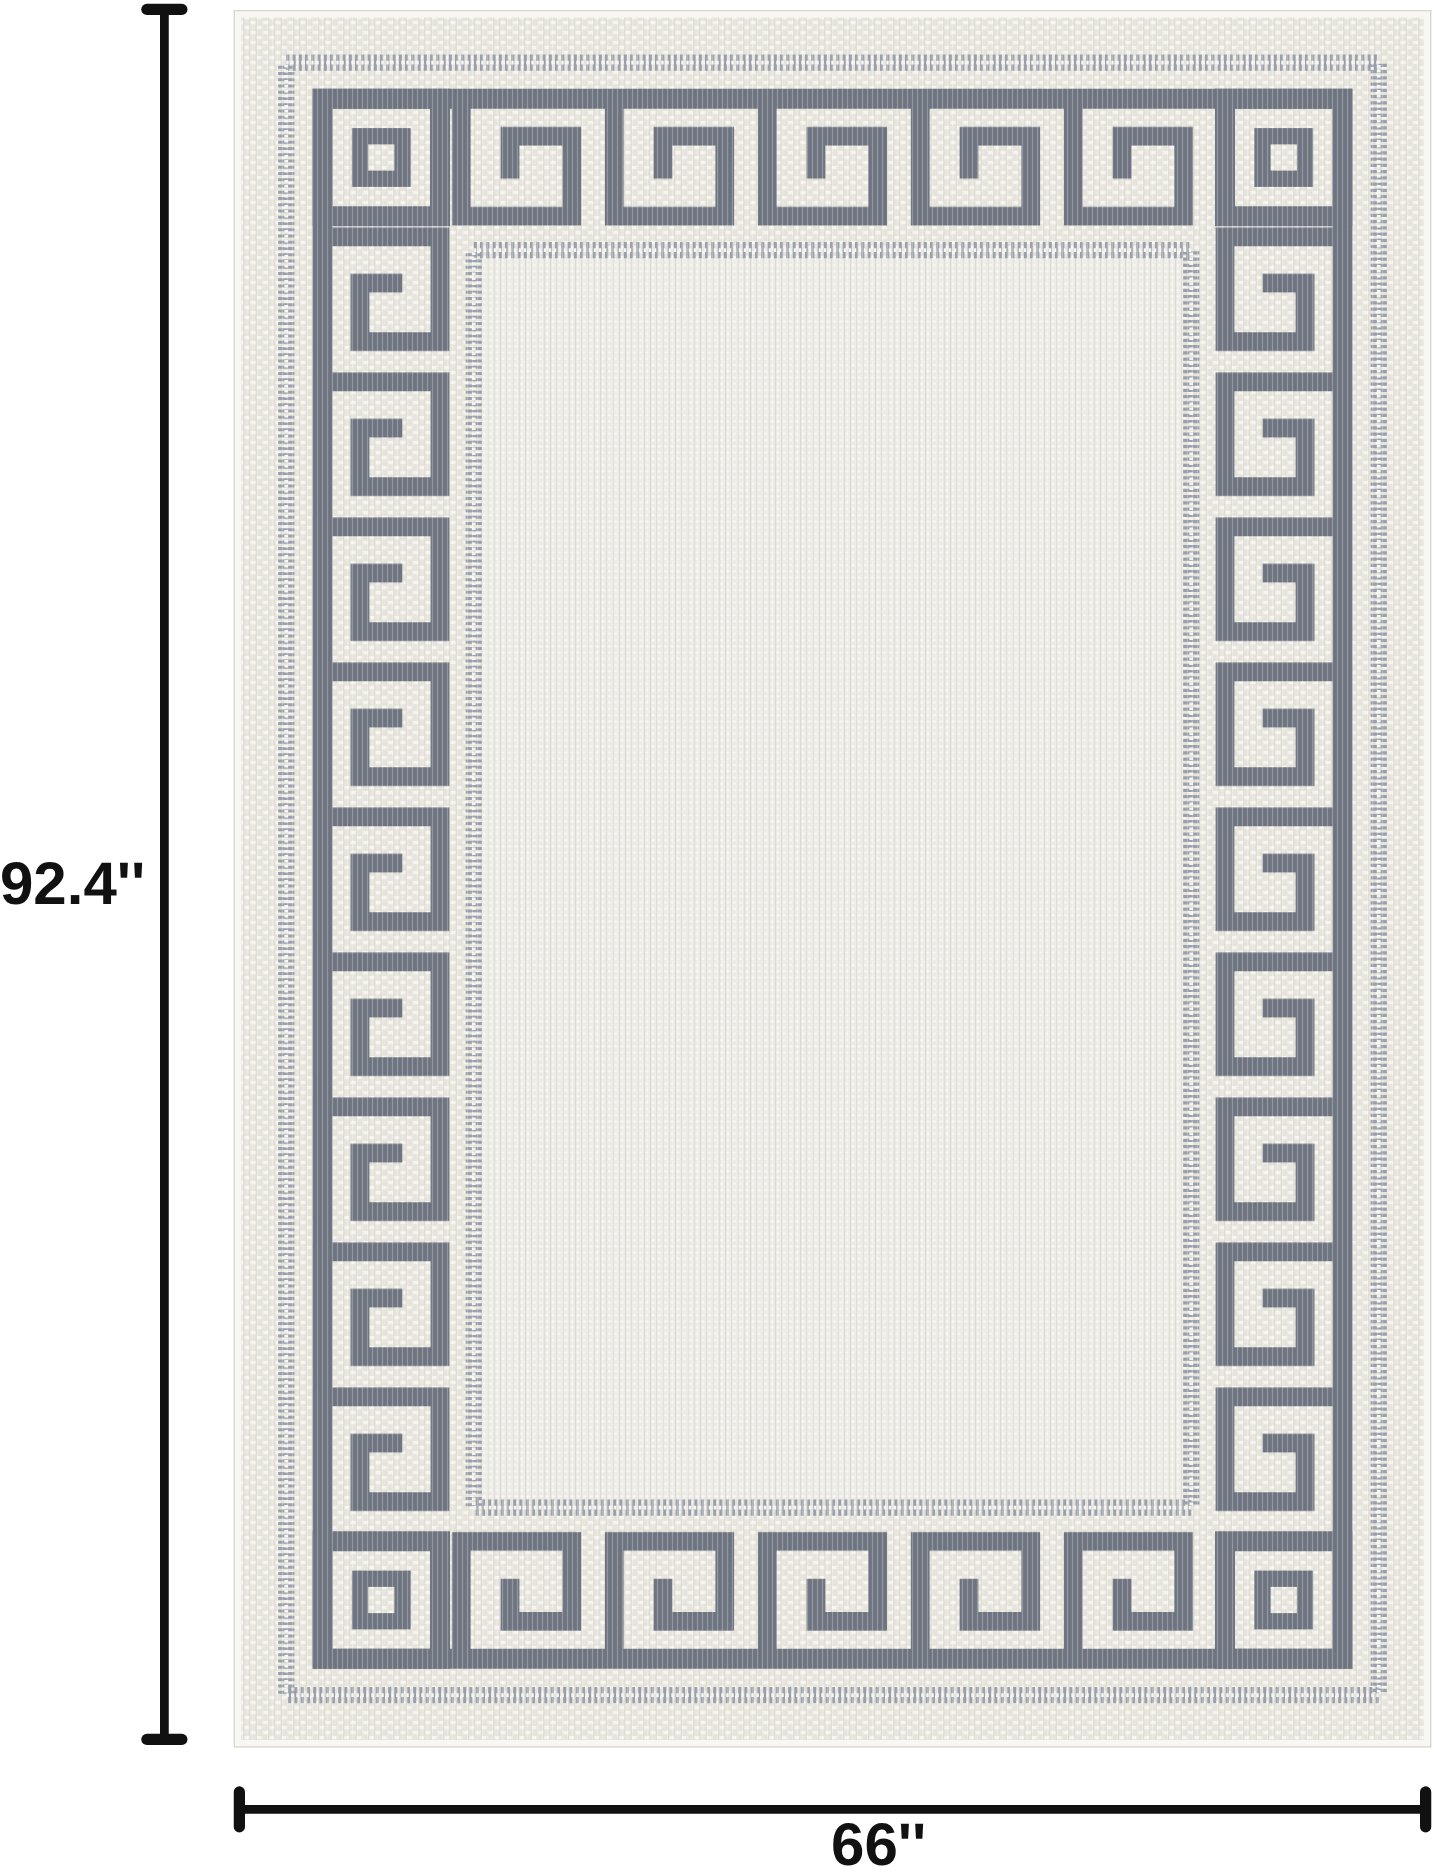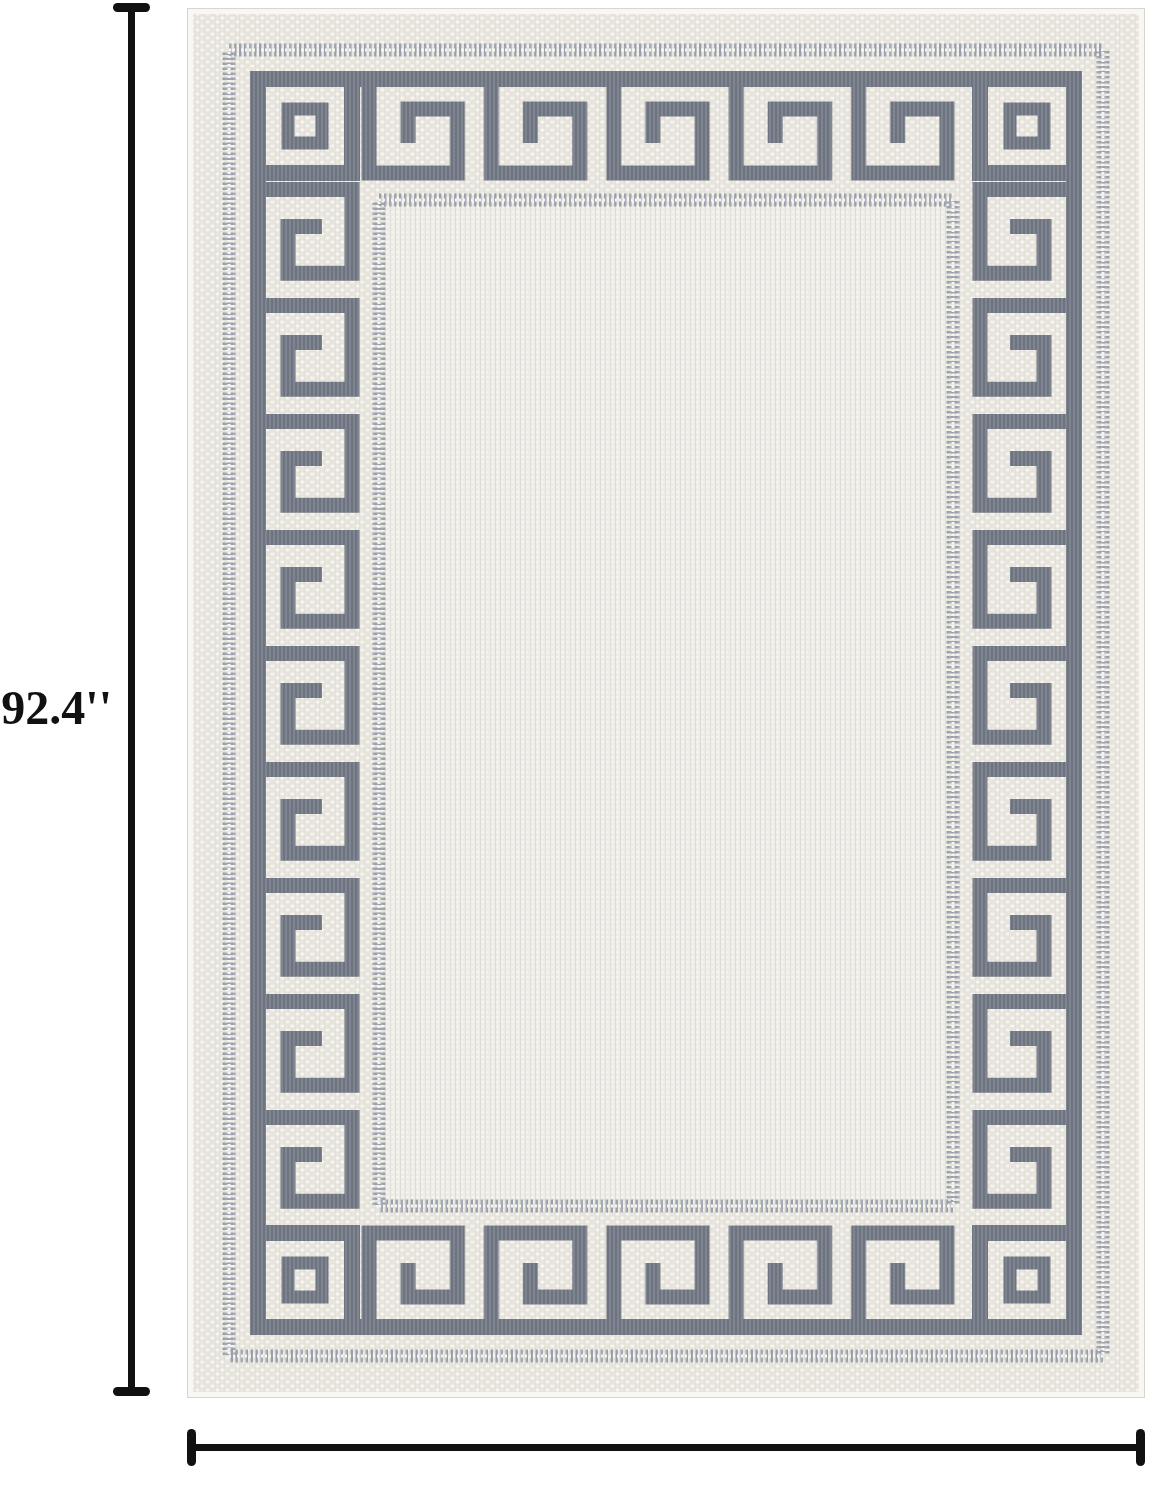--- a/index.html
+++ b/index.html
@@ -13,21 +13,21 @@
     --rug-edge:#f8f7f3;
     --page-bg:#ffffff;
   }
   html,body{margin:0;padding:0;background:#e9e9e9;}
   .page{
     position:relative;
     width:1152px;height:1500px;
     background:var(--page-bg);
     margin:0 auto;
     overflow:hidden;
-    font-family:Liberation Serif, serif;
+    font-family:Liberation Sans, sans-serif;
   }
   .stage{position:absolute;left:0;top:0;width:1152px;height:1500px;}
   .dim-label{
     position:absolute;
     color:var(--dim-ink);
     font-weight:bold;
     font-size:48px;
     line-height:48px;
     letter-spacing:0px;
     white-space:nowrap;
@@ -143,14 +143,15 @@
 
     <g stroke-linecap="round">
       <path class="ink" d="M191.5,1447.5 H1140.5" stroke-width="7"></path>
       <path class="ink" d="M191.5,1433.5 V1461.5" stroke-width="9"></path>
       <path class="ink" d="M1140.5,1433.5 V1461.5" stroke-width="9"></path>
     </g>
   </svg>
 
   <div class="dim-label height">92.4''</div>
 
+  <div class="dim-label width">66''</div>
 
 </div>
 
 </body></html>

